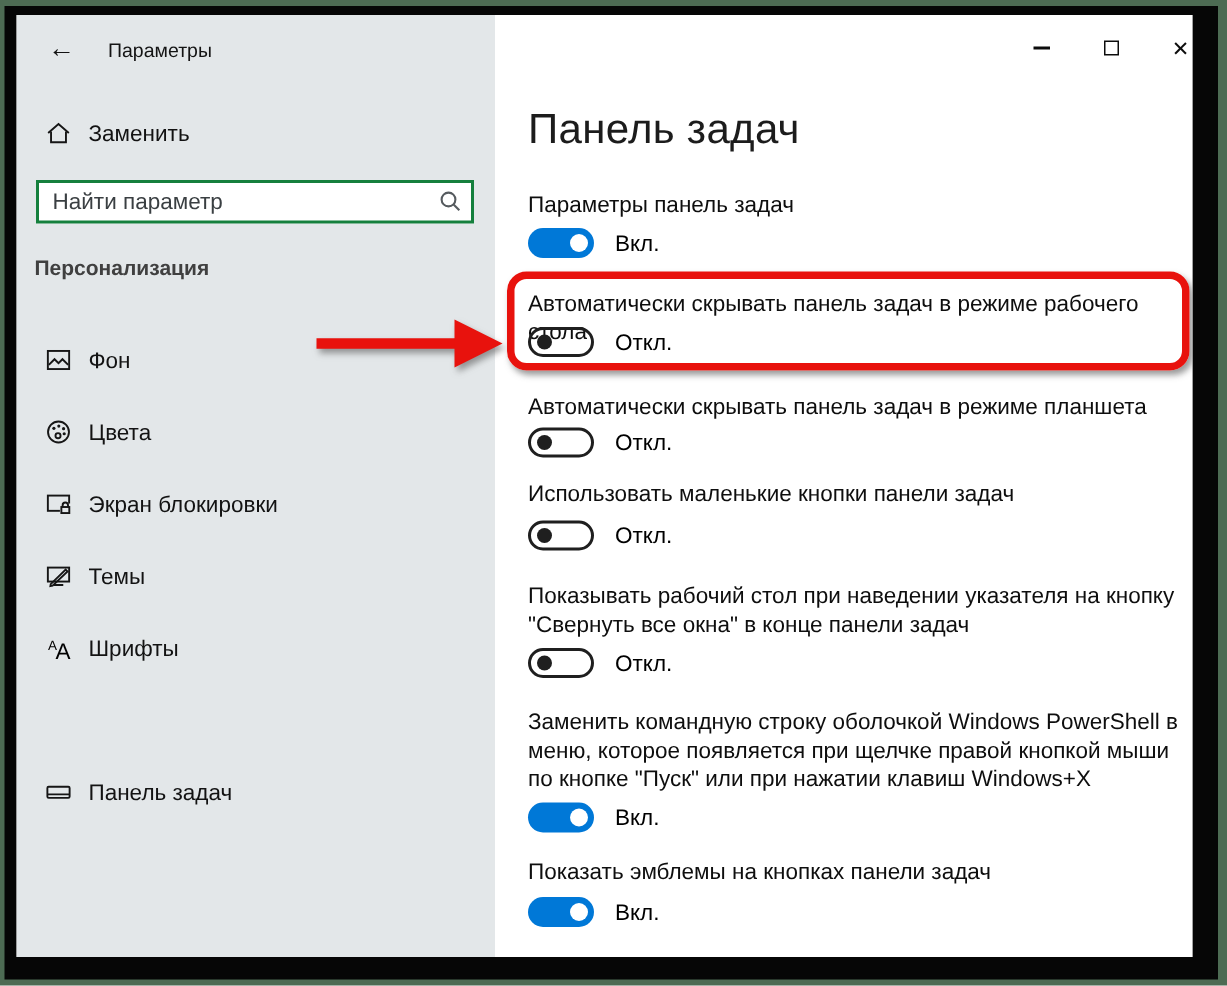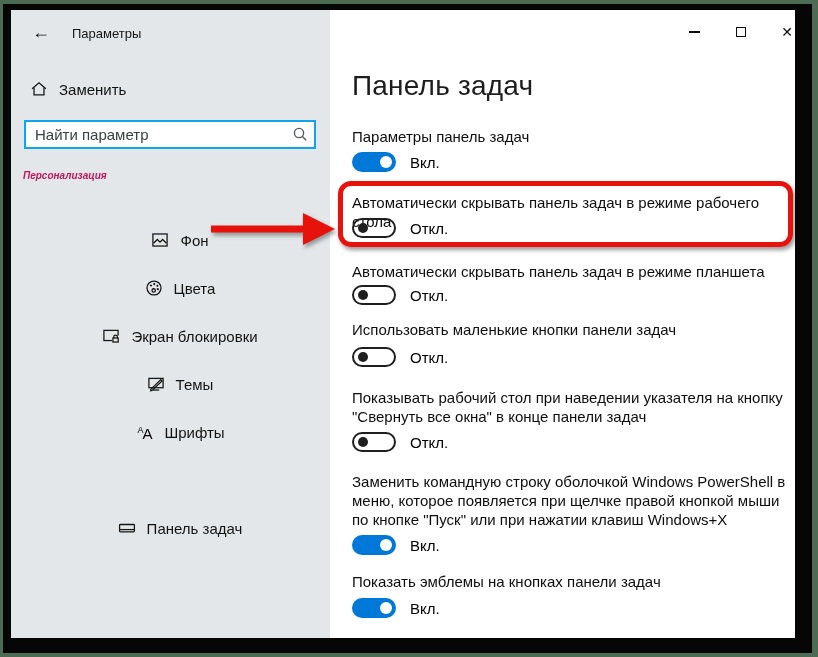--- a/index.html
+++ b/index.html
@@ -8,25 +8,25 @@
 
   .frame-black { position:absolute; left:3px; top:4px; right:6px; bottom:4px; background:#060606; }
   .window { position:absolute; left:11px; top:10px; width:784px; height:628px; background:#ffffff; overflow:hidden; }
 
   
   .sidebar { position:absolute; left:0; top:0; width:319px; height:100%; background:#e3e7e9; }
   .back-btn { position:absolute; left:16px; top:12px; width:28px; height:22px; font-size:18px; line-height:20px; color:#121212; text-align:center; cursor:pointer; }
   .app-title { position:absolute; left:61px; top:16px; font-size:13px; color:#141414; }
   .nav-home { position:absolute; left:19px; top:61px; height:36px; display:flex; align-items:center; gap:11px; font-size:15px; color:#121212; cursor:pointer; }
   .search-wrap { position:absolute; left:13px; top:110px; width:292px; height:29px; }
-  .search-wrap input { width:100%; height:100%; border:2px solid #0ea5e9; background:#fff; font-family:inherit; font-size:15px; color:#222; padding:0 32px 0 9px; outline:none; }
+  .search-wrap input { width:100%; height:100%; border:2px solid #15803d; background:#fff; font-family:inherit; font-size:15px; color:#222; padding:0 32px 0 9px; outline:none; }
   .search-wrap input::placeholder { color:#3a3f42; opacity:1; }
   .search-icon { position:absolute; right:7px; top:6px; width:17px; height:17px; }
-  .section-title { position:absolute; left:12px; top:160px; font-size:10px; font-weight:700; color:#be185d;font-style:italic; }
-  .nav-item { position:absolute; left:0; width:100%; height:40px; display:flex; align-items:center; gap:11px; padding-left:19px; font-size:15px; color:#131313; cursor:pointer;justify-content:center; }
+  .section-title { position:absolute; left:12px; top:160px; font-size:14px; font-weight:700; color:#404040; }
+  .nav-item { position:absolute; left:0; width:100%; height:40px; display:flex; align-items:center; gap:11px; padding-left:19px; font-size:15px; color:#131313; cursor:pointer; }
   .nav-icon { width:18px; height:18px; display:flex; align-items:center; justify-content:center; flex:0 0 auto; }
   .fonts-glyph { font-size:15px; line-height:15px; color:#000000; letter-spacing:-1px; }
   .fonts-glyph .small-a { font-size:9px; vertical-align:6px; }
 
   
   .content { position:absolute; left:319px; top:0; width:465px; height:100%; background:#fff; }
   .ctrl { position:absolute; top:8px; width:38px; height:28px; display:flex; align-items:center; justify-content:center; cursor:pointer; }
   .ctrl-min { left:345px; } .ctrl-max { left:392px; } .ctrl-close { left:438px; }
   .glyph-min { width:11px; height:2px; background:#0c0c0c; }
   .glyph-max { width:10px; height:10px; border:1.4px solid #0c0c0c; }

